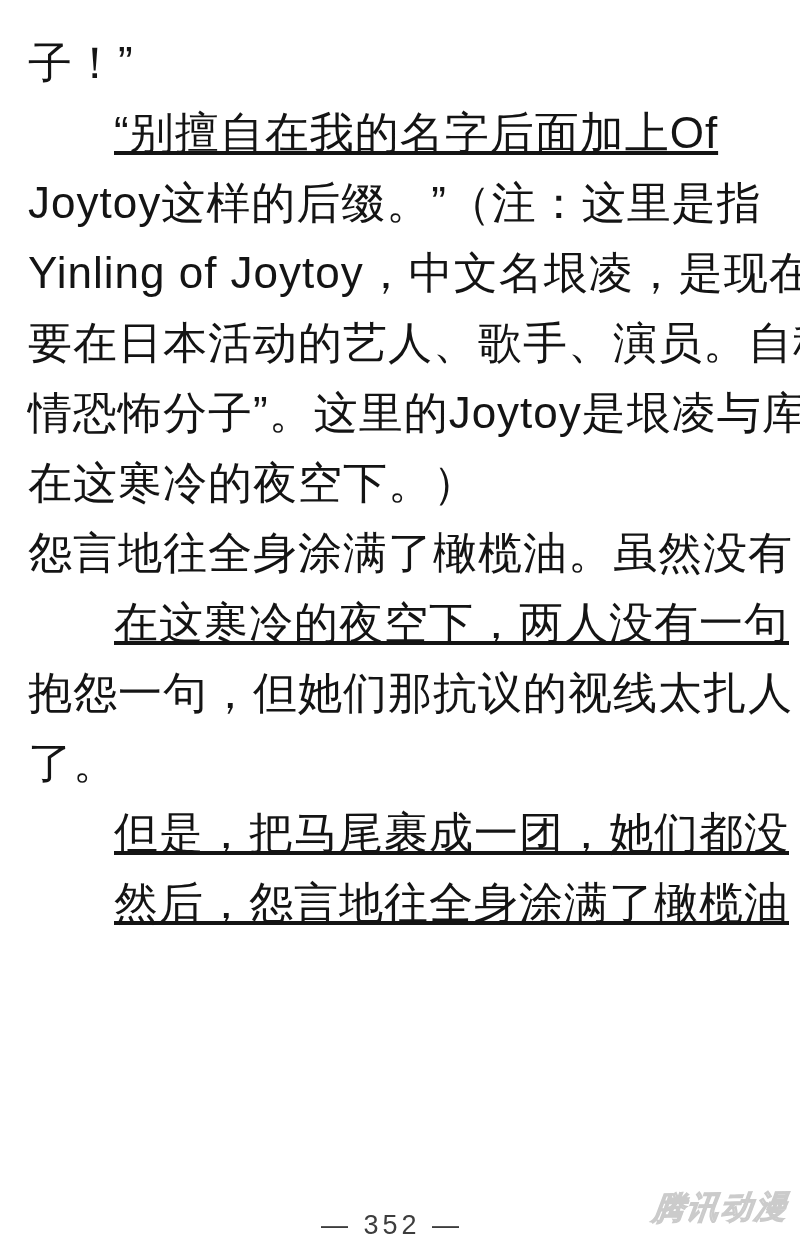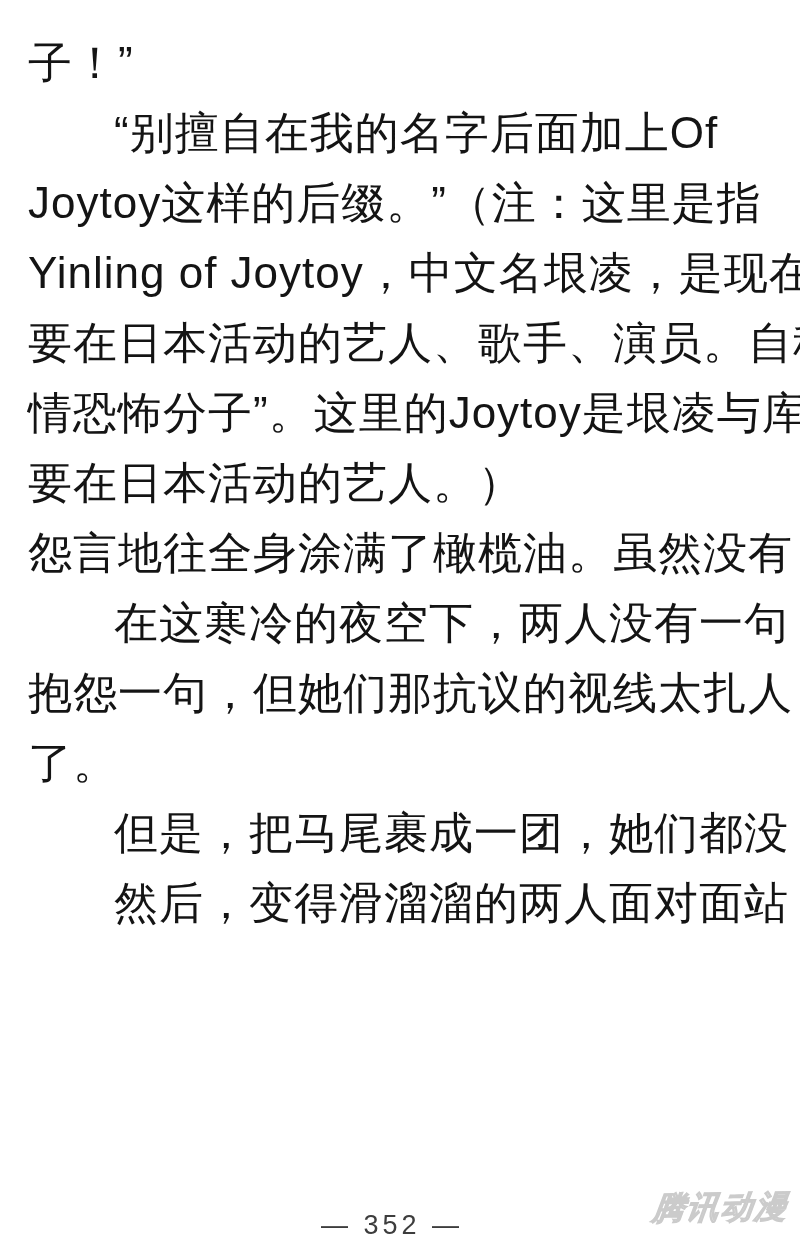--- a/index.html
+++ b/index.html
@@ -29,20 +29,21 @@
   .line {
     font-size: 44px;
     line-height: 70px;
     color: #141414;
     letter-spacing: 1px;
     white-space: nowrap;
     text-align: left;
   }
   .indent {
     text-indent: 86px;
+    text-decoration: underline;
   }
   .page-number {
     position: absolute;
     left: 0;
     right: 16px;
     bottom: 4px;
     text-align: center;
     font-size: 27px;
     color: #3d3d3d;
     letter-spacing: 4px;
@@ -67,26 +68,26 @@
 
 <div class="page">
 
   <div class="content">
     <div class="line">子！”</div>
     <div class="line indent">“别擅自在我的名字后面加上Of</div>
     <div class="line">Joytoy这样的后缀。”（注：这里是指</div>
     <div class="line">Yinling of Joytoy，中文名垠凌，是现在主</div>
     <div class="line">要在日本活动的艺人、歌手、演员。自称“色</div>
     <div class="line">情恐怖分子”。这里的Joytoy是垠凌与库拉</div>
-    <div class="line">要在日本活动的艺人。）</div>
+    <div class="line">在这寒冷的夜空下。）</div>
     <div class="line">怨言地往全身涂满了橄榄油。虽然没有</div>
     <div class="line indent">在这寒冷的夜空下，两人没有一句</div>
     <div class="line">抱怨一句，但她们那抗议的视线太扎人</div>
     <div class="line">了。</div>
     <div class="line indent">但是，把马尾裹成一团，她们都没</div>
-    <div class="line indent">然后，变得滑溜溜的两人面对面站</div>
+    <div class="line indent">然后，怨言地往全身涂满了橄榄油</div>
   </div>
 
   <div class="page-number">— 352 —</div>
 
   <div class="watermark">腾讯动漫</div>
 
 </div>
 
 </body></html>

